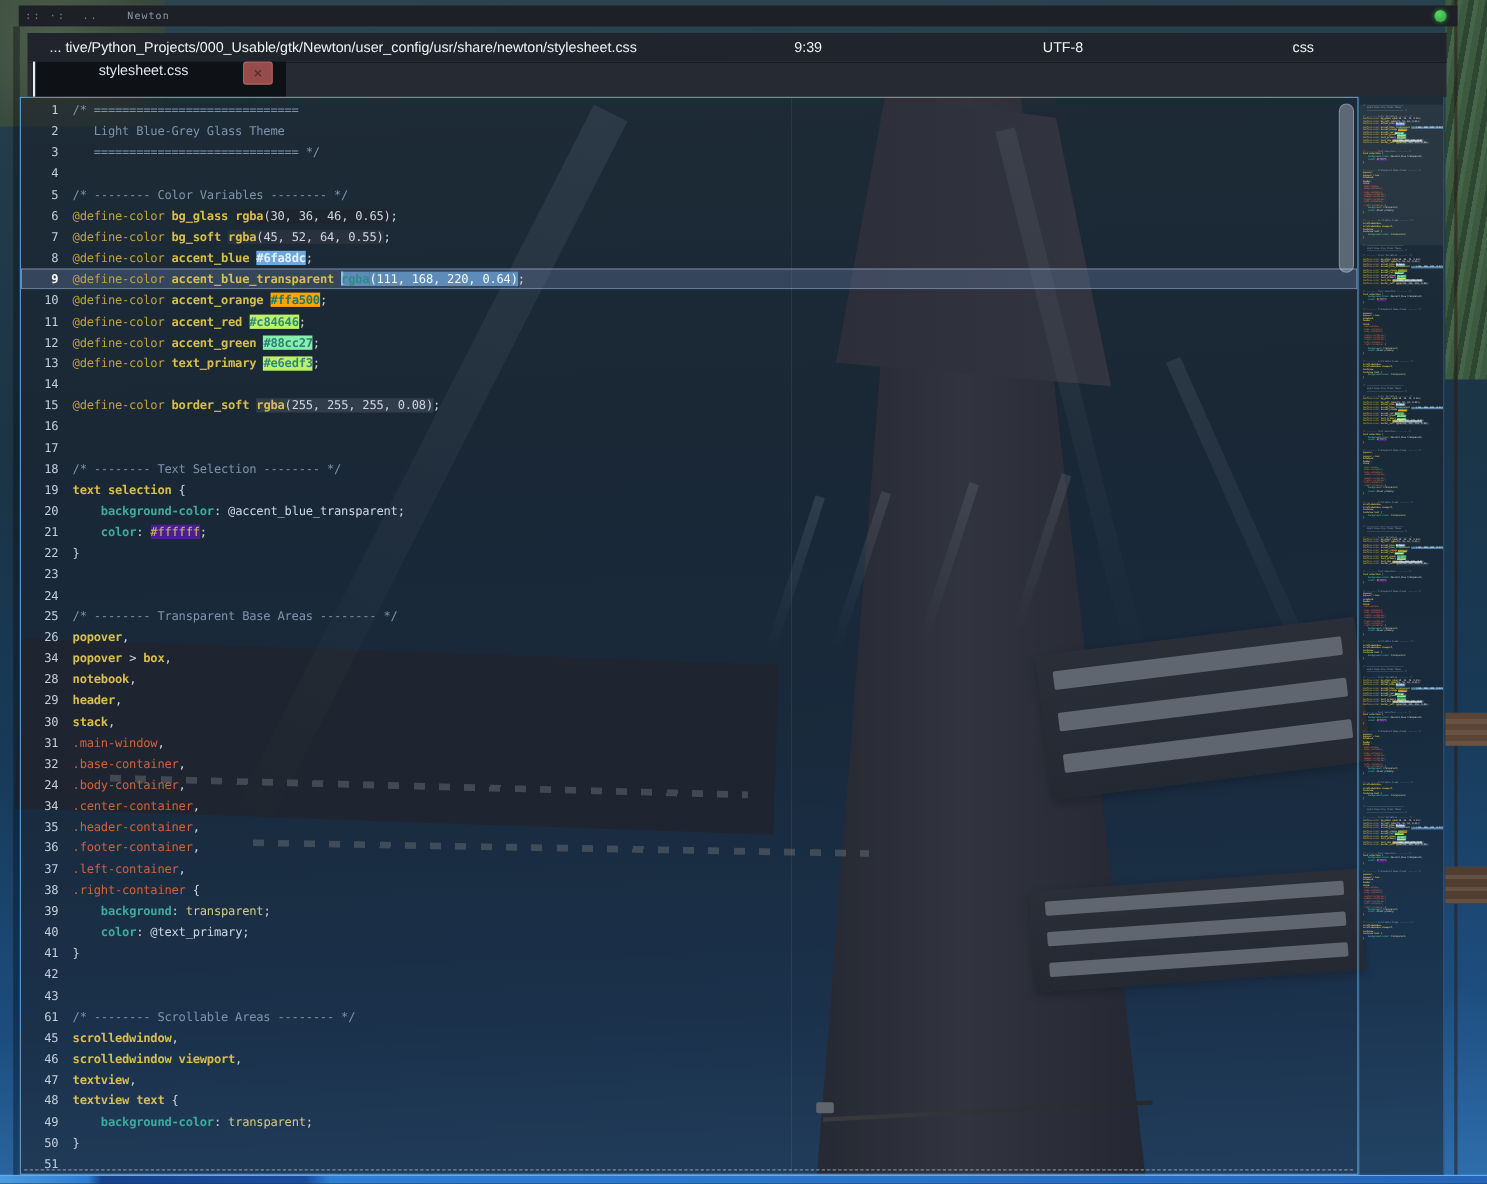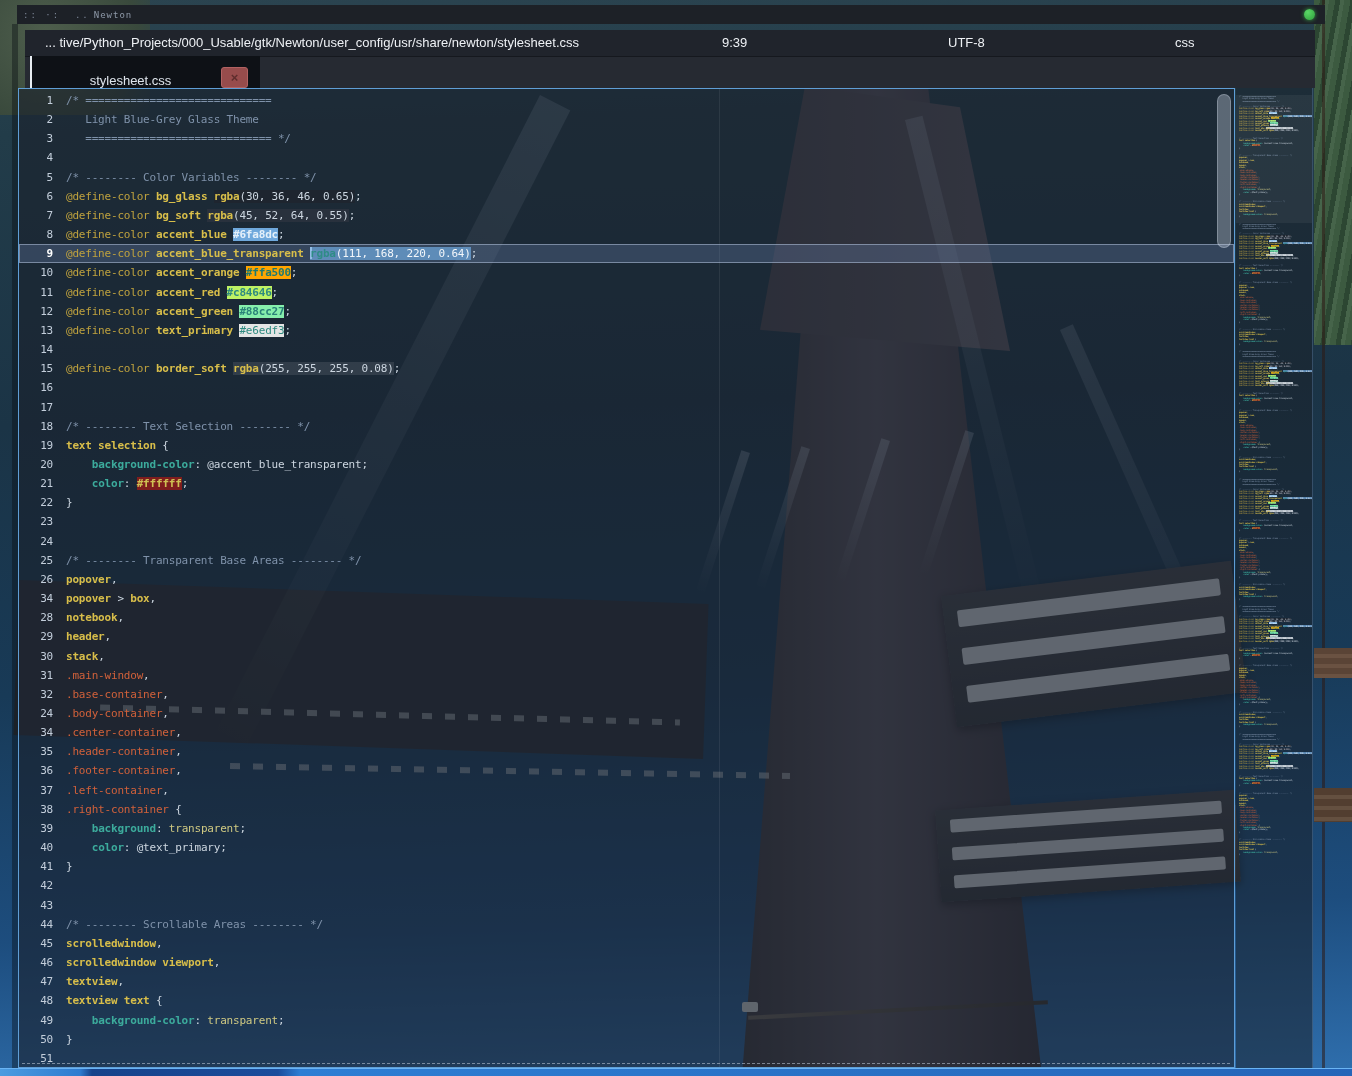--- a/index.html
+++ b/index.html
@@ -52,36 +52,36 @@
   #taskbar{position:absolute;left:0;top:1068px;width:1352px;height:8px;
     background:linear-gradient(90deg,#4c9ce0 0,#2e7cd0 80px,#16428a 92px,#1b4c9c 278px,#2e7ed4 300px,#2565b8 100%);
     border-top:1px solid #6ab4f4;}
 
   
   #titlebar{position:absolute;left:17px;top:5px;width:1308px;height:19px;background:#1d2127;
     display:flex;align-items:center;}
   #titlebar .dots{font-family:"DejaVu Sans Mono",monospace;font-size:9px;letter-spacing:2px;
     color:#7a8494;margin-left:6px;white-space:pre;}
   #titlebar .title{font-family:"DejaVu Sans Mono",monospace;font-size:9px;letter-spacing:1px;
-    color:#8e99a8;margin-left:4px;}
+    color:#8e99a8;margin-left:26px;}
   #status-light{position:absolute;right:10px;top:4px;width:11px;height:11px;border-radius:50%;
     background:radial-gradient(circle at 35% 30%,#5ad866,#2f9e3c);box-shadow:0 0 4px rgba(62,196,78,.8);}
   #win-shadow-left{position:absolute;left:12px;top:24px;width:6px;height:1044px;background:rgba(8,12,18,0.40);}
 
   #pathbar{position:absolute;left:25px;top:30px;width:1290px;height:26px;background:#20242c;}
   #pathbar span{position:absolute;top:5px;font-size:13px;color:#eef1f5;white-space:nowrap;}
   #pb-path{left:20px;}
   #pb-cursor{left:697px;}
   #pb-encoding{left:923px;}
   #pb-lang{left:1150px;}
 
   #tabbar{position:absolute;left:25px;top:56px;width:1290px;height:32px;background:#262a32;
     box-shadow:inset 0 1px 0 #15181e;}
   #tab-active{position:absolute;left:5px;top:0;width:228px;height:32px;background:#0e1116;
-    border-left:2px solid #e8edf2;display:flex;align-items:flex-end;}
+    border-left:2px solid #e8edf2;display:flex;align-items:flex-start;}
   #tab-label{flex:1;text-align:center;font-size:13px;color:#dfe5ec;padding-left:8px;}
   #tab-close{width:27px;height:21px;margin-right:12px;background:#974c4c;border:1px solid #b26262;
     border-radius:3px;color:#5e2d2d;font-size:13px;font-weight:bold;line-height:19px;text-align:center;
     box-sizing:border-box;}
 
   
   #editor{position:absolute;left:18px;top:88px;width:1217px;height:980px;box-sizing:border-box;
     background:rgba(26,32,44,0.62);border:1.5px solid #5f9ed6;overflow:hidden;}
   #margin-line{position:absolute;left:700px;top:0;bottom:0;width:1px;background:rgba(255,255,255,0.07);}
   #code{position:absolute;left:0;top:2px;right:0;
@@ -104,22 +104,22 @@
   .prop{color:#3cab9c;font-weight:bold}
   .ref{color:#ccd6e0}
   .tk{color:#cfc982}
   .sw-blue{background:#6fa8dc;color:#e4f0fa;font-weight:bold}
   .sw-abt{background:rgba(111,168,220,0.72)}
   .fn.sw-abt{color:#2e8c86}
   .num.sw-abt,.pun.sw-abt{color:#f2f6fa}
   .sw-or{background:#ffa500;color:#1d7a70;font-weight:bold}
   .sw-red{background:#bef264;color:#2e8a80;font-weight:bold}
   .sw-grn{background:#86efac;color:#2a8278;font-weight:bold}
-  .sw-tp{background:#e5e5e5;color:#2e8a80;font-weight:normal}
-  .sw-wht{background:#7f1d1d;color:#cfc153;font-weight:bold}
+  .sw-tp{background:#bef264;color:#2e8a80;font-weight:bold}
+  .sw-wht{background:#4c1d95;color:#cfc153;font-weight:normal}
   .sw-dk1{background:rgba(30,36,46,0.85)}
   .sw-dk2{background:rgba(45,52,64,0.75)}
   .sw-td{background:rgba(230,237,243,0.72)}
   .num.sw-td,.pun.sw-td{color:#f0f4f8}
   .sw-bs{background:rgba(255,255,255,0.10)}
   .caret{display:inline-block;width:1.5px;height:12px;background:#eef4fa;vertical-align:-2px;margin-right:-1.5px;}
 
   #bottom-dashes{position:absolute;left:22px;top:1063px;width:1208px;height:0;
     border-top:1px dashed rgba(195,205,220,0.55);}
 
@@ -235,21 +235,21 @@
         <div class="line"><span class="ln-num">34</span><span class="ln-code"><span class="cls">.center-container</span><span class="pun">,</span></span></div>
         <div class="line"><span class="ln-num">35</span><span class="ln-code"><span class="cls">.header-container</span><span class="pun">,</span></span></div>
         <div class="line"><span class="ln-num">36</span><span class="ln-code"><span class="cls">.footer-container</span><span class="pun">,</span></span></div>
         <div class="line"><span class="ln-num">37</span><span class="ln-code"><span class="cls">.left-container</span><span class="pun">,</span></span></div>
         <div class="line"><span class="ln-num">38</span><span class="ln-code"><span class="cls">.right-container</span><span class="pun"> {</span></span></div>
         <div class="line"><span class="ln-num">39</span><span class="ln-code"><span class="pun">    </span><span class="prop">background</span><span class="pun">: </span><span class="tk">transparent</span><span class="pun">;</span></span></div>
         <div class="line"><span class="ln-num">40</span><span class="ln-code"><span class="pun">    </span><span class="prop">color</span><span class="pun">: </span><span class="ref">@text_primary</span><span class="pun">;</span></span></div>
         <div class="line"><span class="ln-num">41</span><span class="ln-code"><span class="pun">}</span></span></div>
         <div class="line"><span class="ln-num">42</span><span class="ln-code"></span></div>
         <div class="line"><span class="ln-num">43</span><span class="ln-code"></span></div>
-        <div class="line"><span class="ln-num">44</span><span class="ln-code"><span class="cm">/* -------- Scrollable Areas -------- */</span></span></div>
+        <div class="line"><span class="ln-num">61</span><span class="ln-code"><span class="cm">/* -------- Scrollable Areas -------- */</span></span></div>
         <div class="line"><span class="ln-num">45</span><span class="ln-code"><span class="sel">scrolledwindow</span><span class="pun">,</span></span></div>
         <div class="line"><span class="ln-num">46</span><span class="ln-code"><span class="sel">scrolledwindow viewport</span><span class="pun">,</span></span></div>
         <div class="line"><span class="ln-num">47</span><span class="ln-code"><span class="sel">textview</span><span class="pun">,</span></span></div>
         <div class="line"><span class="ln-num">48</span><span class="ln-code"><span class="sel">textview text</span><span class="pun"> {</span></span></div>
         <div class="line"><span class="ln-num">49</span><span class="ln-code"><span class="pun">    </span><span class="prop">background-color</span><span class="pun">: </span><span class="tk">transparent</span><span class="pun">;</span></span></div>
         <div class="line"><span class="ln-num">50</span><span class="ln-code"><span class="pun">}</span></span></div>
         <div class="line"><span class="ln-num">51</span><span class="ln-code"></span></div>
         <div class="line"><span class="ln-num">52</span><span class="ln-code"></span></div>
       </div>
   </div>

